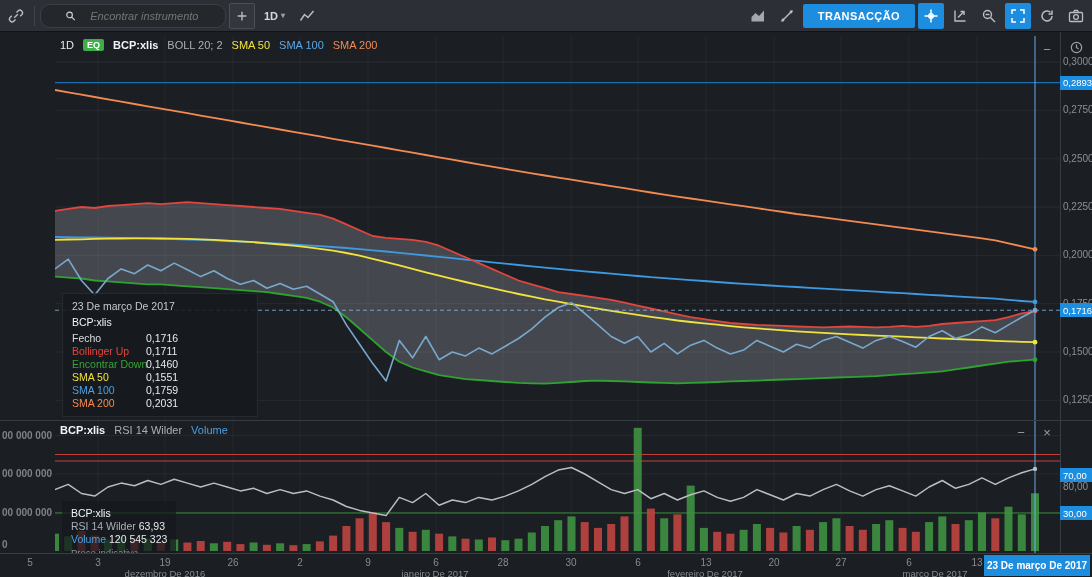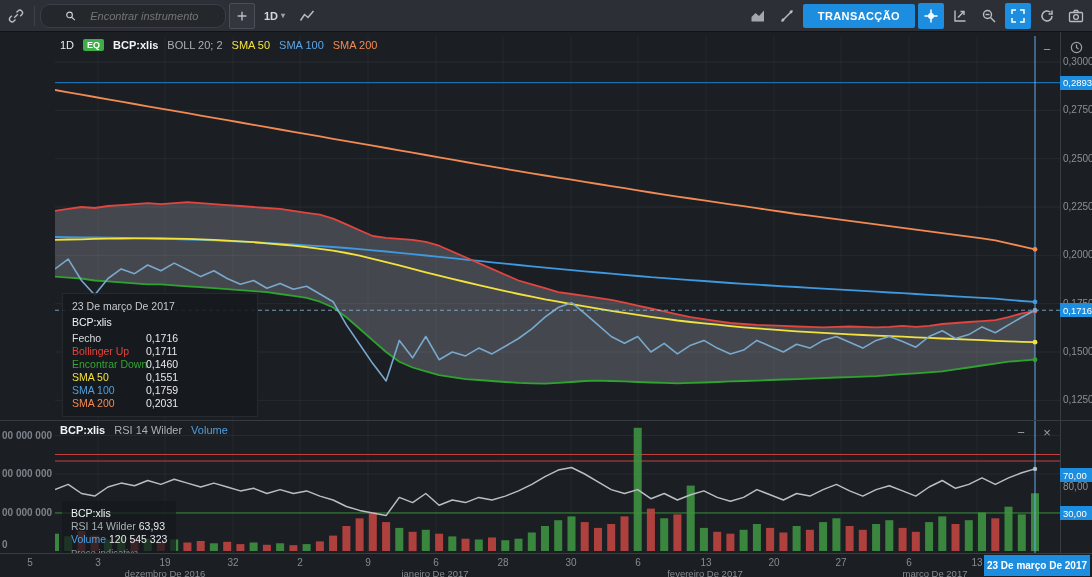--- a/index.html
+++ b/index.html
@@ -366,21 +366,21 @@
       <div class="axis-text vol-label" style="top:468px;">00 000 000</div>
       <div class="axis-text vol-label" style="top:506.5px;">00 000 000</div>
       <div class="axis-text vol-label" style="top:539px;">0</div>
     </div>
 
   <div class="time-axis">
     <div id="ticks">
         <div class="tick" style="left: 30px;">5</div>
         <div class="tick" style="left: 98px;">3</div>
         <div class="tick" style="left: 165px;">19</div>
-        <div class="tick" style="left: 233px;">32</div>
+        <div class="tick" style="left: 233px;">26</div>
         <div class="tick" style="left: 300px;">2</div>
         <div class="tick" style="left: 368px;">9</div>
         <div class="tick" style="left: 436px;">6</div>
         <div class="tick" style="left: 503px;">28</div>
         <div class="tick" style="left: 571px; text-align: center;">30</div>
         <div class="tick" style="left: 638px;">6</div>
         <div class="tick" style="left: 706px;">13</div>
         <div class="tick" style="left: 774px;">20</div>
         <div class="tick" style="left: 841px;">27</div>
         <div class="tick" style="left: 909px;">6</div>

